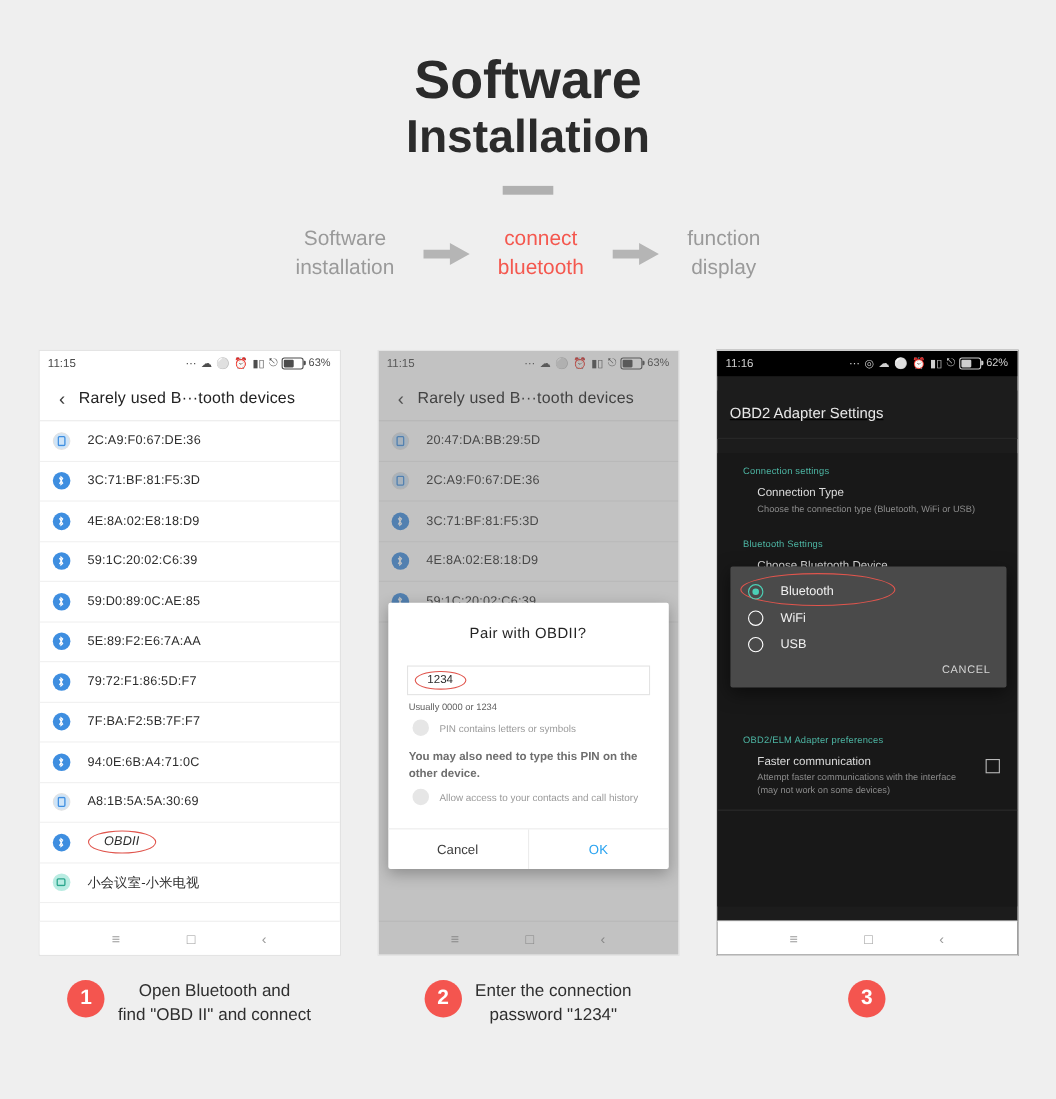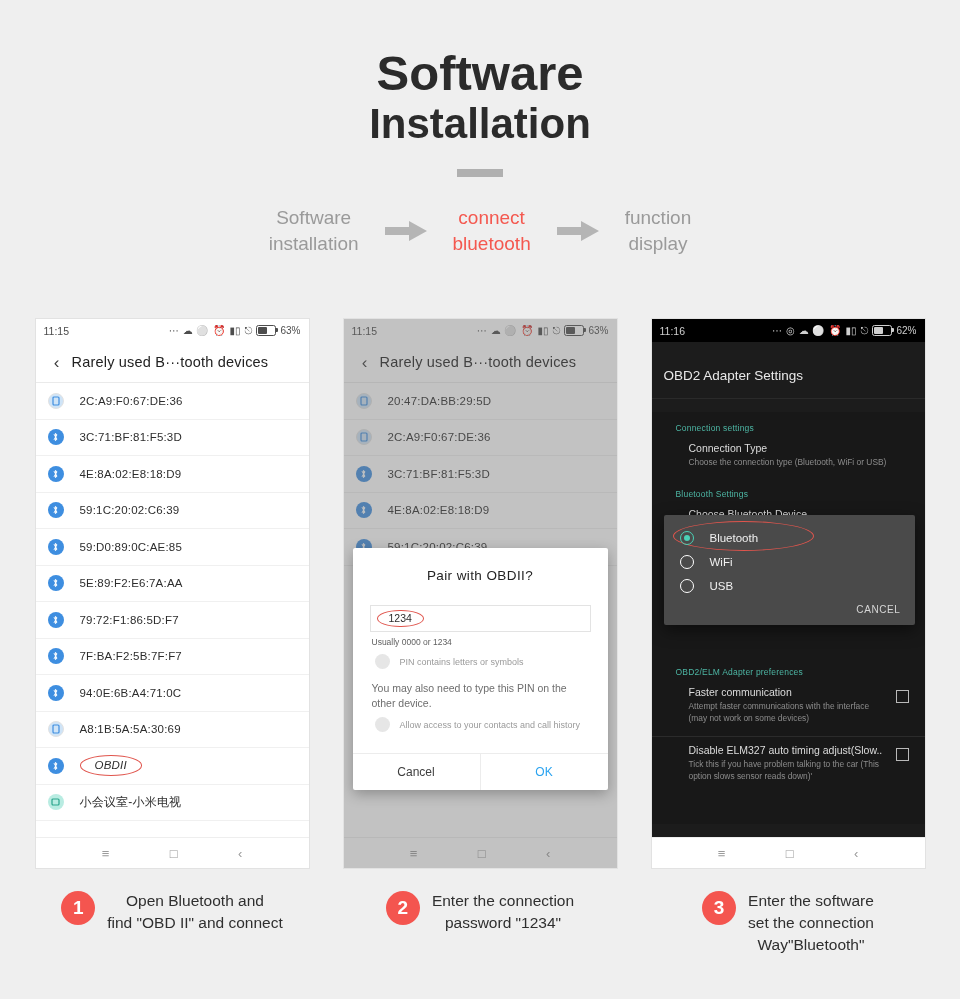--- a/index.html
+++ b/index.html
@@ -152,40 +152,42 @@
   .pin-hint { font-size: 8.5px; color: #5f5f5f; margin: 5px 0 0 2px; }
   .chk-row { display: flex; align-items: flex-start; margin-top: 7px; padding-left: 5px; }
   .chk-circle {
     width: 15px; height: 15px; border-radius: 50%;
     background: #e6e6e6; flex: 0 0 auto; margin-right: 10px;
   }
   .chk-label { font-size: 9px; color: #9a9a9a; line-height: 1.35; padding-top: 2px; }
   .dlg-note {
     font-size: 10.5px; color: #6e6e6e; line-height: 1.4;
     margin: 12px 0 0 2px;
+    font-weight: bold;
   }
   .dlg-actions {
     display: flex; border-top: 1px solid #ececec; margin-top: 21px;
   }
   .dlg-actions > div {
     flex: 1; text-align: center; padding: 11px 0; font-size: 12px;
   }
   .dlg-actions .cancel { color: #3d3d3d; border-right: 1px solid #ececec; }
   .dlg-actions .ok { color: #2aa3f0; }
 
   
   .phone.dark { background: #1c1c1c; gap: 13px; }
   .statusbar.dark { background: #000; color: #cfcfcf; }
   .statusbar.dark .sb-icons { color: #cfcfcf; }
   .statusbar.dark .batt { border-color: #cfcfcf; }
   .statusbar.dark .batt::after { background: #cfcfcf; }
   .statusbar.dark .batt i { background: #cfcfcf; }
   .dark-appbar {
     padding: 13px 12px 15px 12px; background: #1c1c1c;
     border-bottom: 1px solid #2a2a2a;
+    text-decoration: underline;
   }
   .dark-appbar .t { font-size: 13.5px; color: #e8e8e8; }
   .dark-body { flex: 1 1 auto; background: #181818; overflow: hidden; }
   .sec-head {
     font-size: 8.5px; color: #4db6a4; padding: 11px 12px 4px 24px;
     letter-spacing: .2px;
   }
   .pref {
     padding: 4px 12px 9px 12px; display: flex; align-items: flex-start; margin-left: 25px;
   }
@@ -539,28 +541,20 @@
       <div class="sec-head">OBD2/ELM Adapter preferences</div>
       <div class="pref">
         <div class="txt">
           <div class="pt">Faster communication</div>
           <div class="ps">Attempt faster communications with the
 interface (may not work on some devices)</div>
         </div>
         <span class="box"></span>
       </div>
       <div class="divline"></div>
-      <div class="pref">
-        <div class="txt">
-          <div class="pt">Disable ELM327 auto timing adjust(Slow..</div>
-          <div class="ps">Tick this if you have problem talking to the car
-(This option slows sensor reads down)'</div>
-        </div>
-        <span class="box"></span>
-      </div>
     </div>
     <div class="navbar">
       <span>≡</span>
       <span>□</span>
       <span>‹</span>
     </div>
 
     <div class="radiodlg">
       <div class="radio-hl"></div>
       <div class="radio-row">
@@ -586,17 +580,14 @@
     <span class="cap-text">Open Bluetooth and
 find "OBD II" and connect</span>
   </div>
   <div class="cap">
     <span class="badge">2</span>
     <span class="cap-text">Enter the connection
 password "1234"</span>
   </div>
   <div class="cap">
     <span class="badge">3</span>
-    <span class="cap-text">Enter the software
-set the connection
-Way"Bluetooth"</span>
   </div>
 </div>
 
 </body></html>

